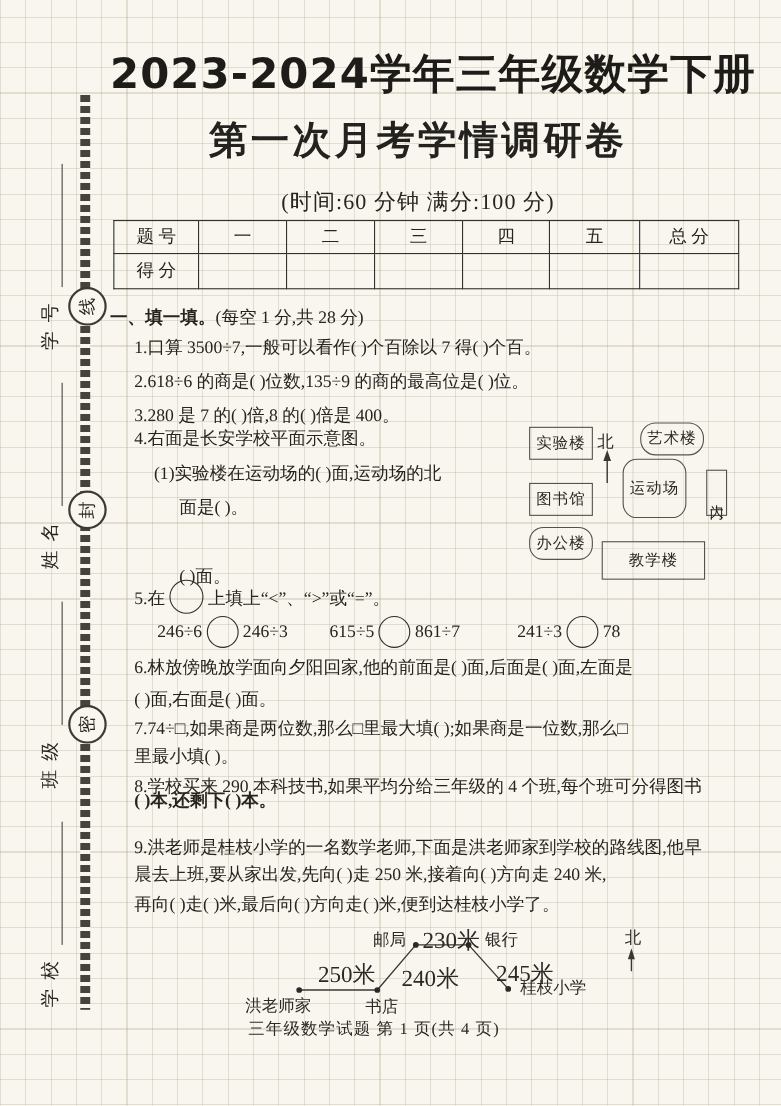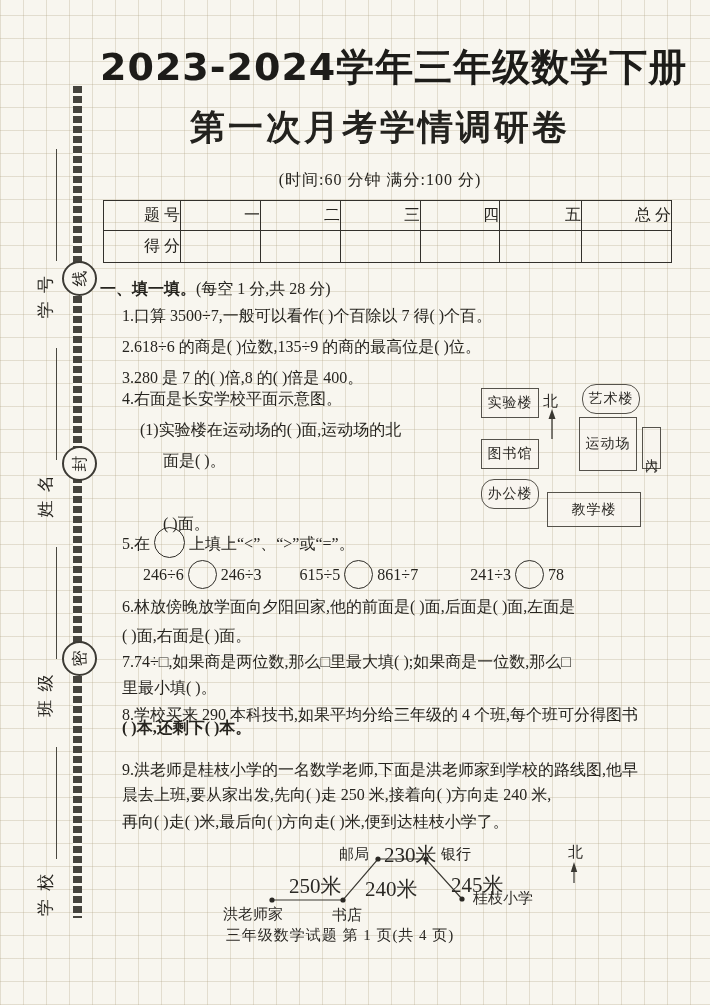--- a/index.html
+++ b/index.html
@@ -39,30 +39,30 @@
     position:absolute;left:100px;top:42px;width:560px;text-align:center;
     font-family:"DejaVu Sans","Liberation Sans",sans-serif;font-weight:bold;
     font-size:38px;letter-spacing:1px;color:#1d1c19;white-space:nowrap;
   }
   .subtitle{
     position:absolute;left:100px;top:104px;width:560px;text-align:center;
     font-size:35px;font-weight:600;letter-spacing:3px;color:#23221e;white-space:nowrap;
   }
   .meta{
     position:absolute;left:100px;top:170px;width:560px;text-align:center;
-    font-size:16px;letter-spacing:1px;
+    font-size:20px;letter-spacing:1px;
   }
   
   table.score{
     position:absolute;left:103px;top:200px;width:561px;
     border-collapse:collapse;table-layout:fixed;
   }
   table.score th,table.score td{
     border:1.6px solid #33312c;font-size:16px;font-weight:normal;
-    text-align:right;padding:0;
+    text-align:center;padding:0;
   }
   table.score tr.r1 th{height:29px;}
   table.score tr.r2 td{height:31px;}
   
   .ln{position:absolute;font-size:16px;white-space:nowrap;color:#26241f;}
   .sec-bold{font-family:"DejaVu Sans","Liberation Sans",sans-serif;font-weight:bold;font-size:16px;}
   .cmp{
     display:inline-block;width:27px;height:27px;border:1.6px solid #2f2d28;border-radius:50%;
     vertical-align:-9px;margin:0 4px;background:transparent;
   }
@@ -157,21 +157,21 @@
 
   <div class="map">
     <svg width="188" height="130" viewBox="0 0 188 130">
       <line x1="78" y1="56" x2="78" y2="33" stroke="#3a3832" stroke-width="1.3"></line>
       <polygon points="78,26 74.5,36 81.5,36" fill="#3a3832"></polygon>
     </svg>
     <span class="north" style="left:69px;top:9px;">北</span>
     <div class="bx" style="left:7px;top:5px;width:56px;height:28px;">实验楼</div>
     <div class="bx" style="left:108px;top:1px;width:56px;height:28px;border-radius:14px;">艺术楼</div>
     <div class="bx" style="left:7px;top:56px;width:56px;height:28px;">图书馆</div>
-    <div class="bx" style="left:105px;top:34px;width:56px;height:52px;">运动场</div>
+    <div class="bx" style="left:92px;top:34px;width:56px;height:52px;border-radius:13px;">运动场</div>
     <div class="bx gate-bx" style="left:168px;top:44px;width:17px;height:40px;">大门</div>
     <div class="bx" style="left:7px;top:96px;width:56px;height:28px;border-radius:13px;">办公楼</div>
     <div class="bx" style="left:73px;top:109px;width:92px;height:33px;text-align:center;">教学楼</div>
   </div>
 
   <div class="ln" style="left:122px;top:527px;">
     <span>5.在</span><span class="cmp" style="width:29px;height:29px;"></span><span>上填上“&lt;”、“&gt;”或“=”。</span>
   </div>
   <div class="ln q5row" style="left:143px;top:560px;">
     <span>246÷6</span>

